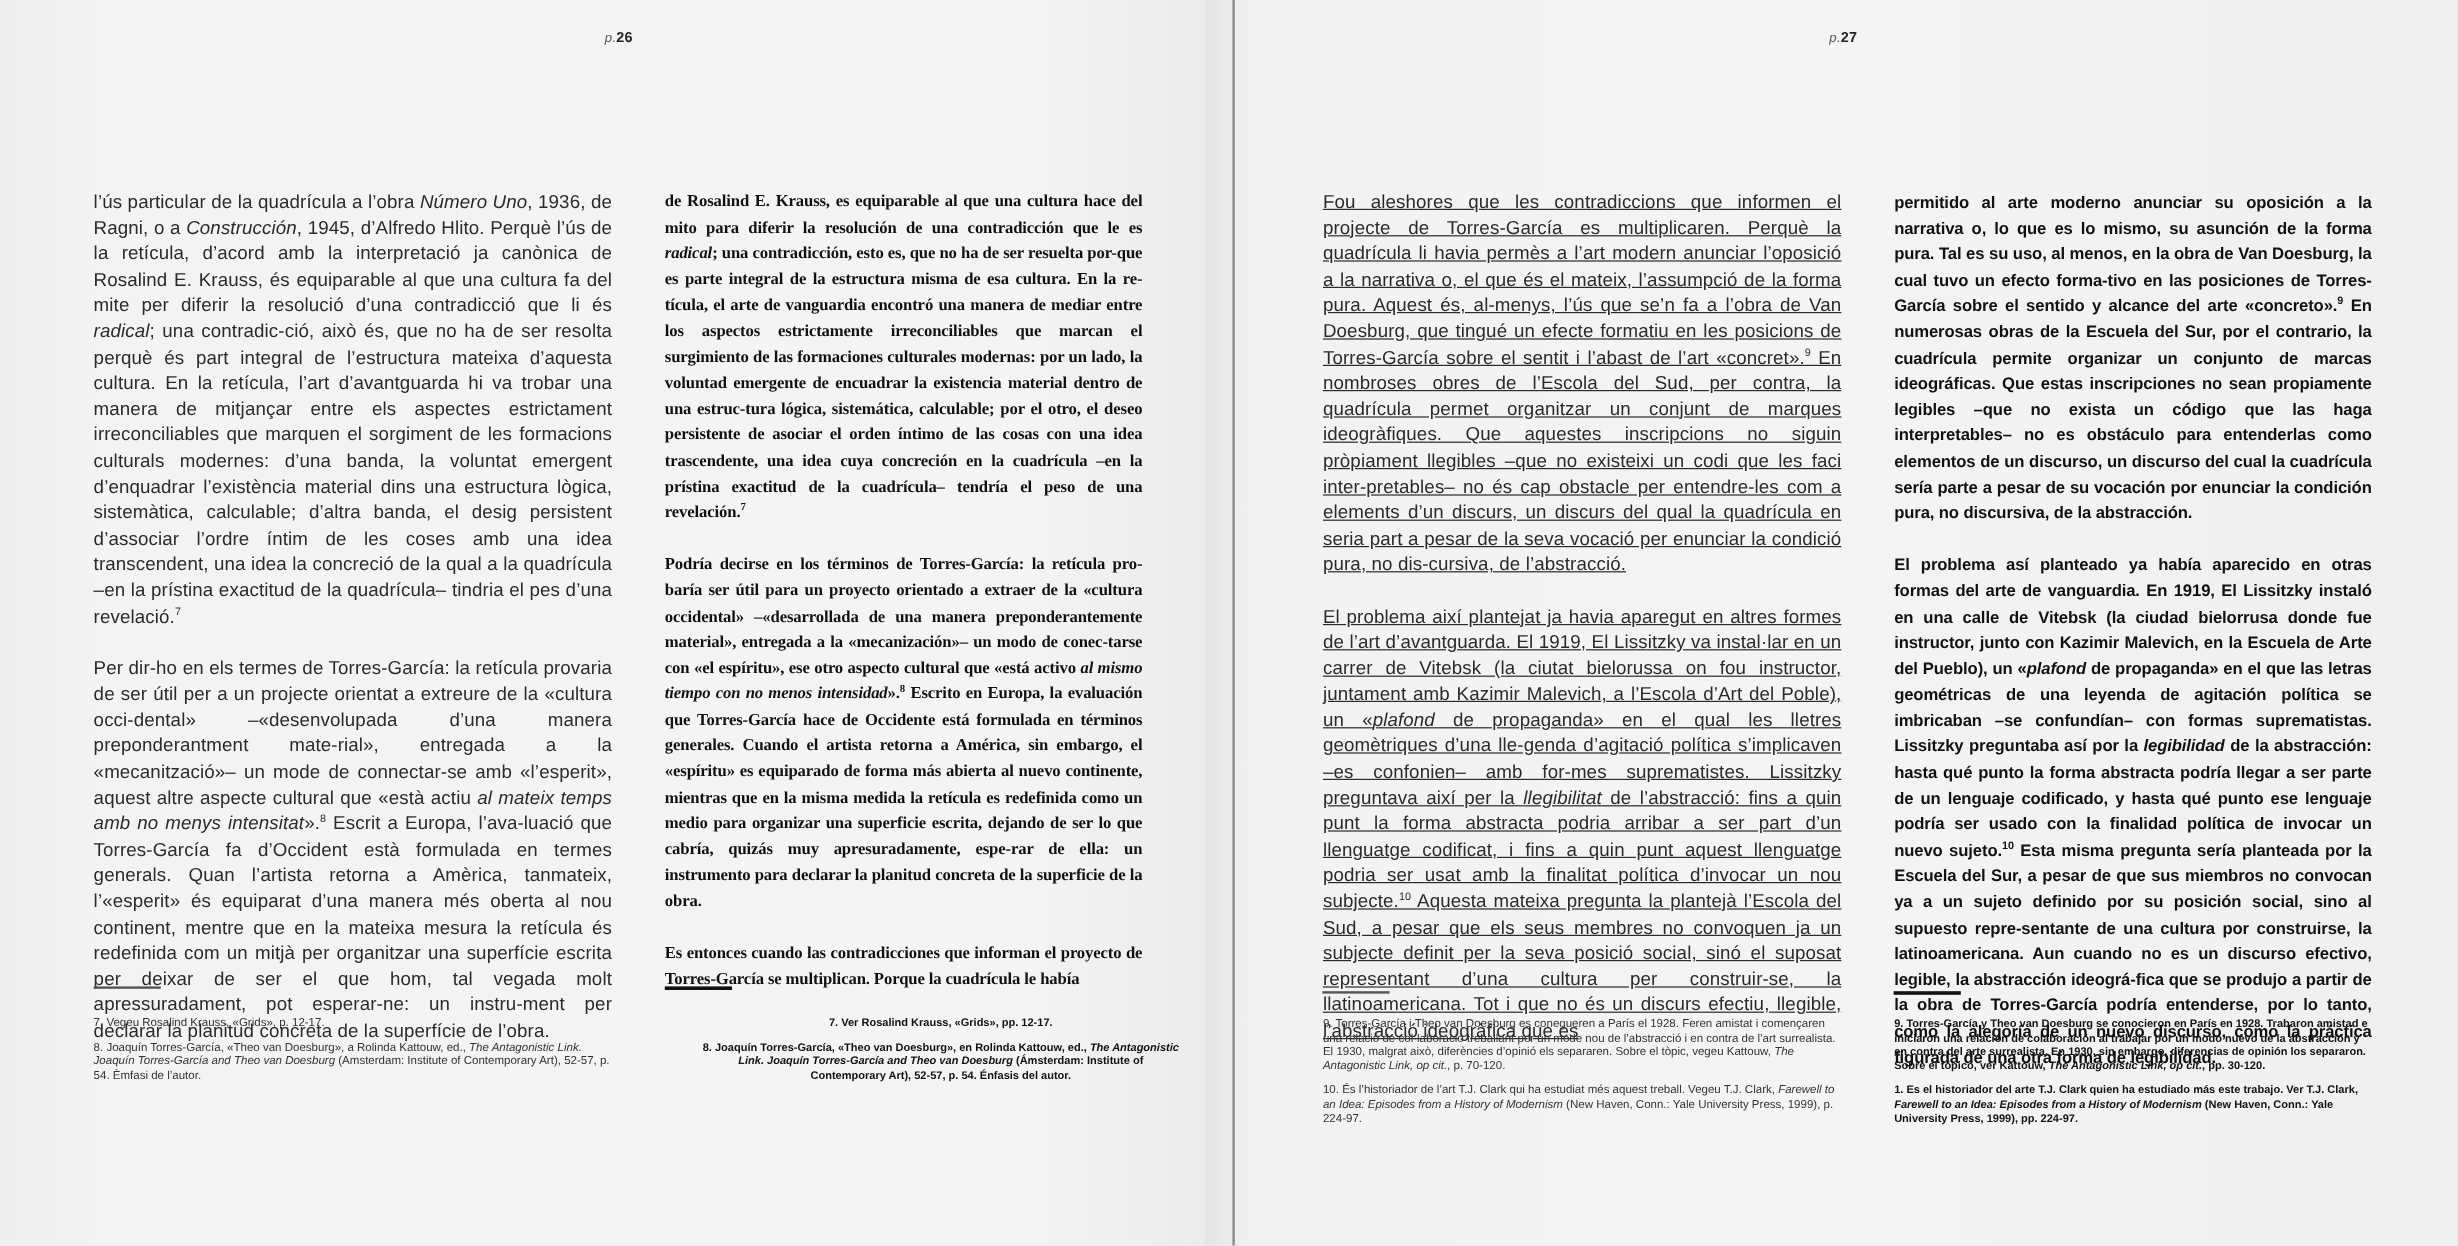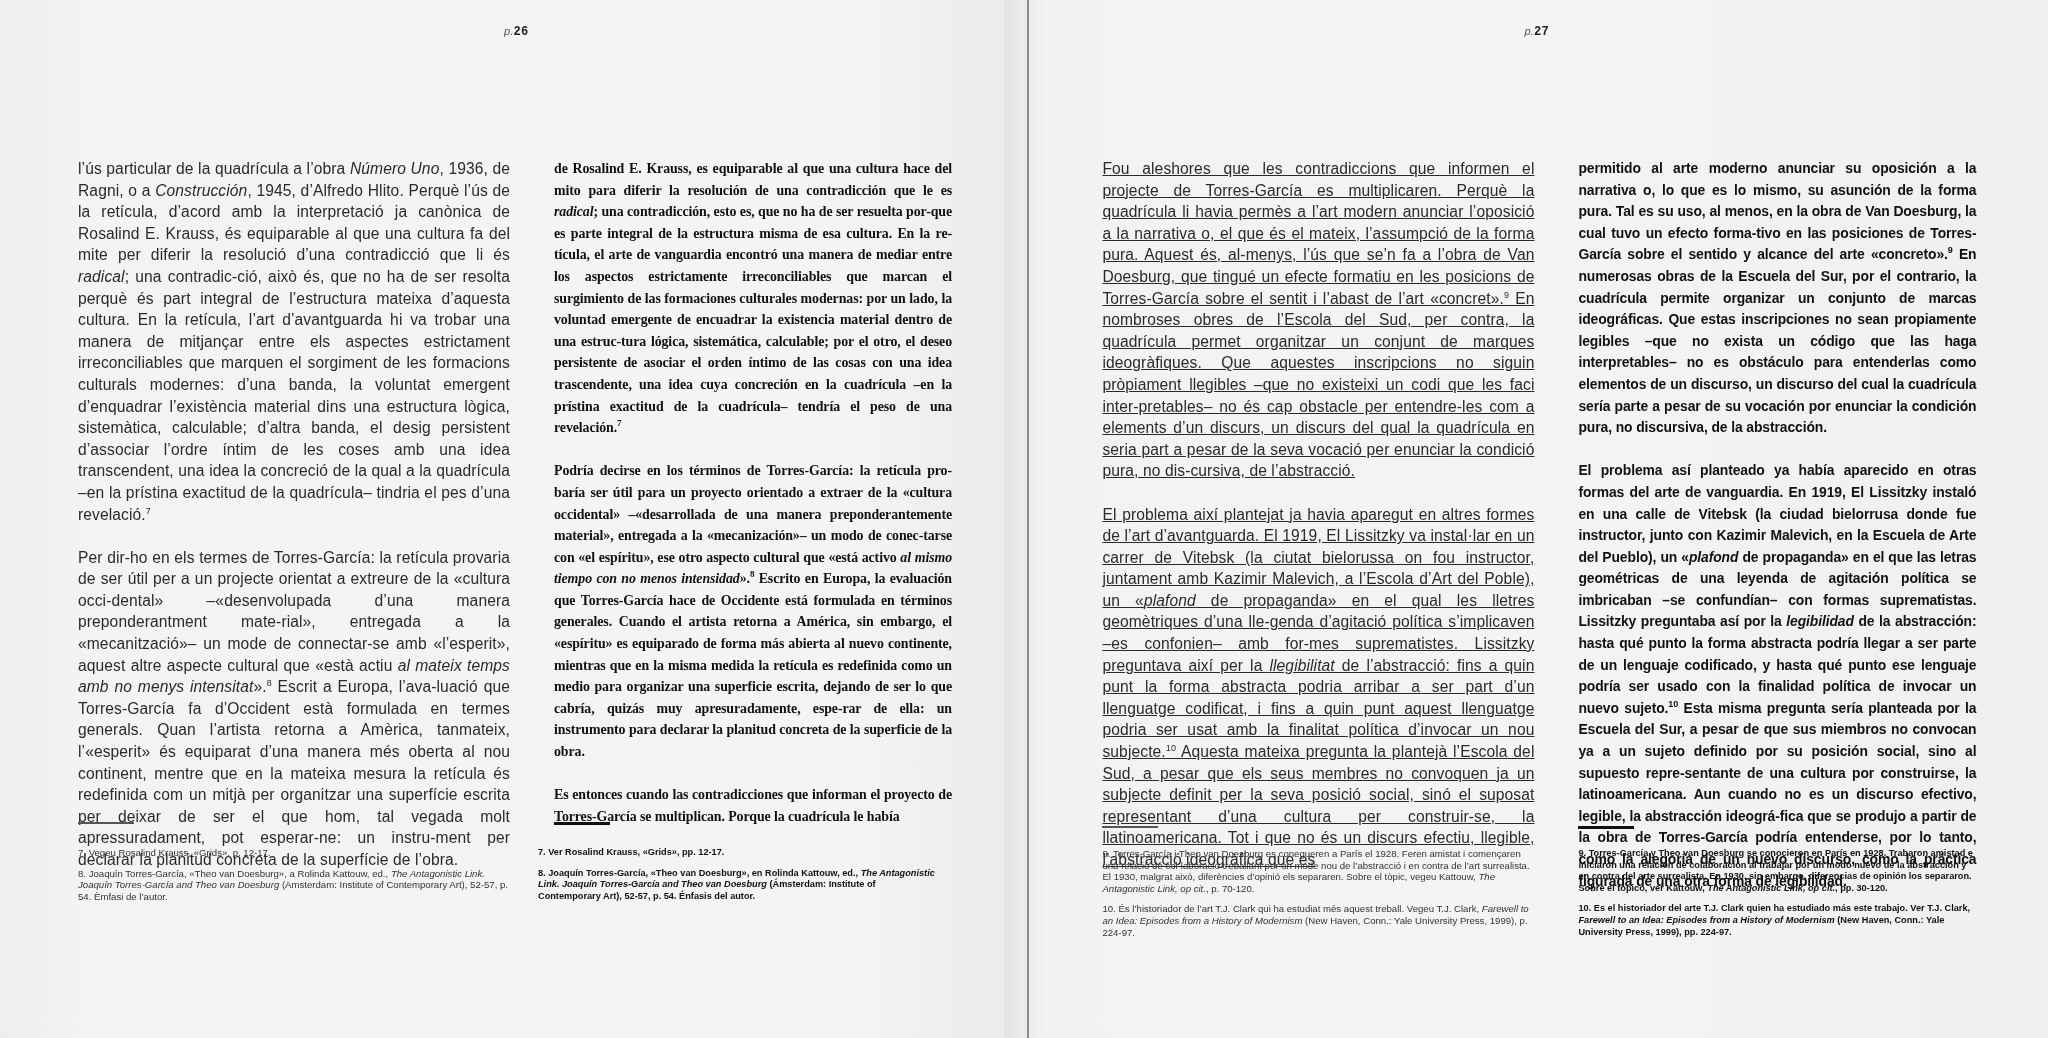--- a/index.html
+++ b/index.html
@@ -13,21 +13,21 @@
   .spread { position: absolute; left: 0; top: 0; width: 2048px; height: 1038px; display: flex; }
   .page {
     position: relative; height: 1038px;
     background: linear-gradient(90deg, #efefee 0%, #f4f4f4 10%, #f4f4f4 90%, #eeeeee 100%);
   }
   .page.left { width: 1028px; background: linear-gradient(90deg, #eeeeec 0%, #f3f3f3 8%, #f4f4f4 85%, #ebebeb 100%); }
   .page.right { width: 1068px; background: linear-gradient(90deg, #e4e4e4 0%, #f2f2f2 4%, #f4f4f4 50%, #efefee 100%); }
   .gutter { position: absolute; left: 1027px; top: 0; width: 2px; height: 1038px; background: #8c8c8c; }
   .folio { position: absolute; top: 24px; font-size: 12px; color: #222; letter-spacing: 0.2px; }
   .folio .p { font-style: italic; font-size: 11px; color: #555; }
-  .folio .n { font-weight: bold; font-family: Liberation Mono, monospace; }
+  .folio .n { font-weight: bold; }
   .col { position: absolute; top: 158px; font-size: 15.6px; line-height: 21.6px; text-align: justify; hyphens: manual; }
   .col p { margin: 0 0 21.6px 0; }
   .col.ca { color: #2a2a2a; letter-spacing: 0.1px; }
   .col.es { color: #111; font-weight: bold; font-size: 13.9px; letter-spacing: -0.1px; }
   .col sup { font-size: 9px; vertical-align: super; line-height: 0; }
   .notes { position: absolute; font-size: 9.6px; line-height: 11.6px; color: #333; }
   .notes.es { font-weight: bold; font-size: 9.2px; color: #111; }
   .notes p { margin: 0 0 9px 0; }
   .rule { position: absolute; height: 2px; width: 56px; background: #555; }
   .rule.bold { height: 3px; background: #111; }
@@ -53,21 +53,21 @@
         <p><span>Es entonces cuando las contradicciones que informan el proyecto de Torres-García se multiplican. Porque la cuadrícula le había</span></p>
       </div>
 
     <div class="rule" style="left:78px; top:822px;"></div>
     <div class="notes" style="left:78px; top:847px; width:432px;">
         <p><span>7. Vegeu Rosalind Krauss, «Grids», p. 12-17.</span></p>
         <p><span>8. Joaquín Torres-García, «Theo van Doesburg», a Rolinda Kattouw, ed., </span><i>The Antagonistic Link. Joaquín Torres-García and Theo van Doesburg</i><span> (Amsterdam: Institute of Contemporary Art), 52-57, p. 54. Èmfasi de l’autor.</span></p>
       </div>
 
     <div class="rule bold" style="left:554px; top:822px;"></div>
-    <div class="notes es" style="left:538px; top:847px; width:400px;">
+    <div class="notes es" style="left:584px; top:847px; width:400px;text-align:center;">
         <p><span>7. Ver Rosalind Krauss, «Grids», pp. 12-17.</span></p>
         <p><span>8. Joaquín Torres-García, «Theo van Doesburg», en Rolinda Kattouw, ed., </span><i>The Antagonistic Link. Joaquín Torres-García and Theo van Doesburg</i><span> (Ámsterdam: Institute of Contemporary Art), 52-57, p. 54. Énfasis del autor.</span></p>
       </div>
   </div>
 
   <div class="page right">
     <div class="folio" style="left:520px;">
       <span class="p">p.</span><span class="n">27</span>
     </div>
 
@@ -83,18 +83,18 @@
 
     <div class="rule" style="left:98px; top:826px;"></div>
     <div class="notes" style="left:98px; top:848px; width:432px;">
         <p><span>9. Torres-García i Theo van Doesburg es conegueren a París el 1928. Feren amistat i començaren una relació de col·laboració treballant per un mode nou de l’abstracció i en contra de l’art surrealista. El 1930, malgrat això, diferències d’opinió els separaren. Sobre el tòpic, vegeu Kattouw, </span><i>The Antagonistic Link, op cit.</i><span>, p. 70-120.</span></p>
         <p><span>10. És l’historiador de l’art T.J. Clark qui ha estudiat més aquest treball. Vegeu T.J. Clark, </span><i>Farewell to an Idea: Episodes from a History of Modernism</i><span> (New Haven, Conn.: Yale University Press, 1999), p. 224-97.</span></p>
       </div>
 
     <div class="rule bold" style="left:574px; top:826px;"></div>
     <div class="notes es" style="left:574px; top:848px; width:400px;">
         <p><span>9. Torres-García y Theo van Doesburg se conocieron en París en 1928. Trabaron amistad e iniciaron una relación de colaboración al trabajar por un modo nuevo de la abstracción y en contra del arte surrealista. En 1930, sin embargo, diferencias de opinión los separaron. Sobre el tópico, ver Kattouw, </span><i>The Antagonistic Link, op cit.</i><span>, pp. 30-120.</span></p>
-        <p><span>10. Es el historiador del arte T.J. Clark quien ha estudiado más este trabajo. Ver T.J. Clark, </span><i>Farewell to an Idea: Episodes from a History of Modernism</i><span> (New Haven, Conn.: Yale University Press, 1999), pp. 224-97.</span></p>
+        <p><span>1. Es el historiador del arte T.J. Clark quien ha estudiado más este trabajo. Ver T.J. Clark, </span><i>Farewell to an Idea: Episodes from a History of Modernism</i><span> (New Haven, Conn.: Yale University Press, 1999), pp. 224-97.</span></p>
       </div>
   </div>
 
   <div class="gutter"></div>
 </div>
 
 </body></html>

